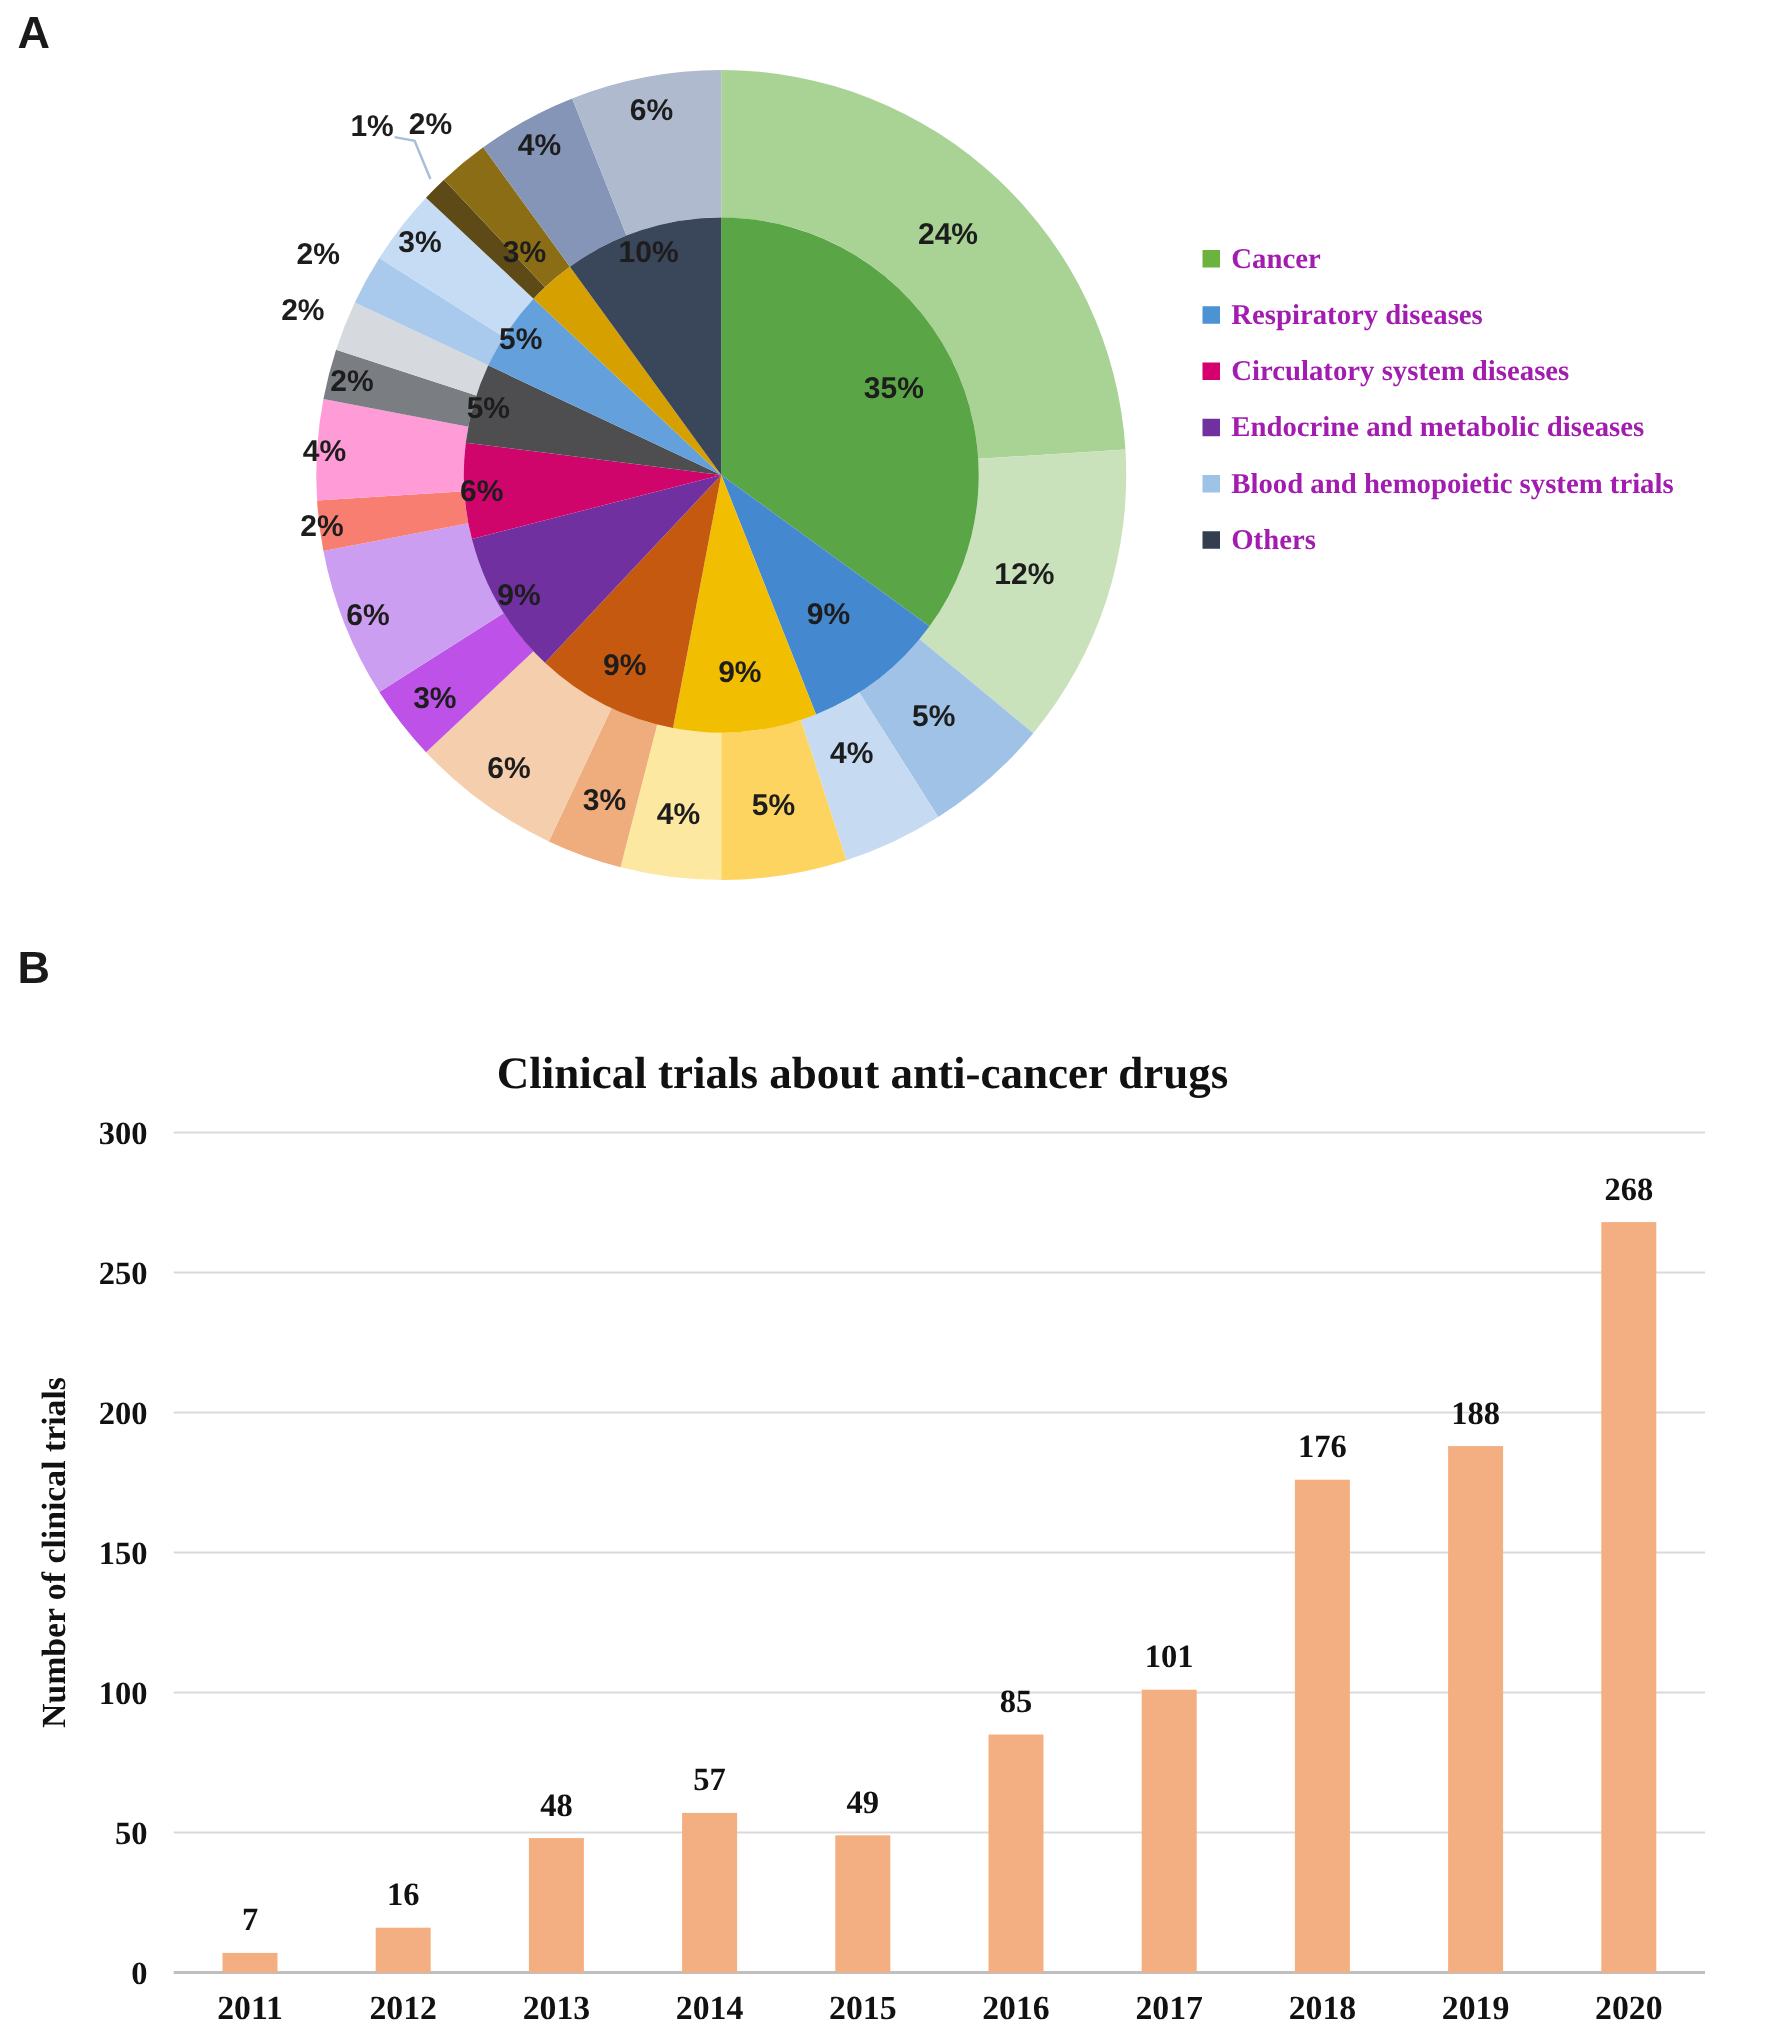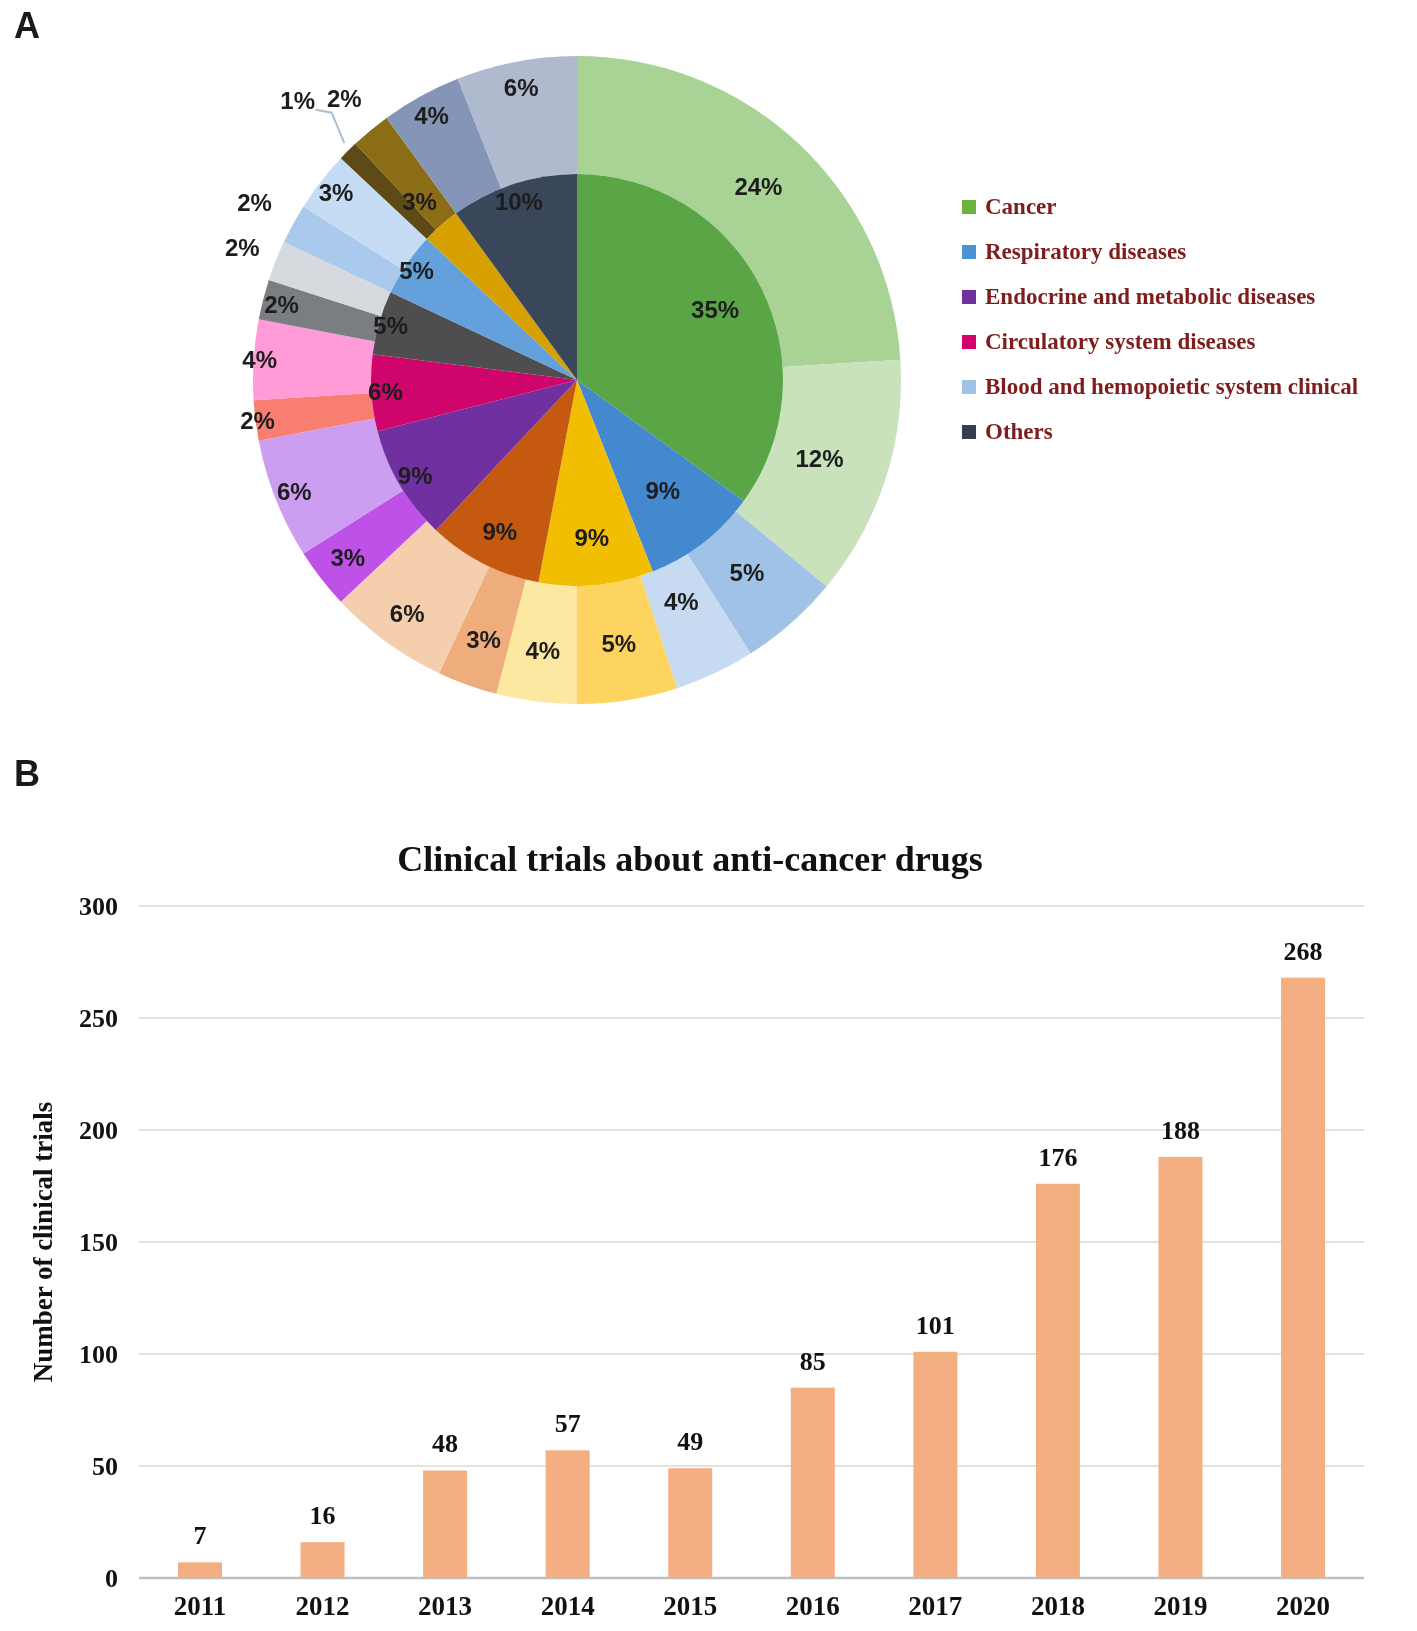--- a/index.html
+++ b/index.html
@@ -38,21 +38,21 @@
   .legend-swatch{
     width:14px;
     height:14px;
     flex:0 0 14px;
     margin-right:9px;
   }
   .legend-text{
     font-family:"Liberation Serif", serif;
     font-weight:bold;
     font-size:23px;
-    color:#7f1d1d;
+    color:#a21caf;
     white-space:nowrap;
   }
   .pie-pct{
     font-family:"Liberation Sans", sans-serif;
     font-weight:600;
     font-size:24px;
     fill:#1d1d1d;
   }
   .bar-title{
     font-family:"Liberation Serif", serif;
@@ -158,30 +158,30 @@
   <div id="legend">
       <div class="legend-row">
         <span class="legend-swatch" style="background: rgb(108, 179, 62);"></span>
         <span class="legend-text">Cancer</span>
       </div>
       <div class="legend-row">
         <span class="legend-swatch" style="background: rgb(75, 147, 210);"></span>
         <span class="legend-text">Respiratory diseases</span>
       </div>
       <div class="legend-row">
+        <span class="legend-swatch" style="background: rgb(213, 0, 110);"></span>
+        <span class="legend-text">Circulatory system diseases</span>
+      </div>
+      <div class="legend-row">
         <span class="legend-swatch" style="background: rgb(112, 48, 160);"></span>
         <span class="legend-text">Endocrine and metabolic diseases</span>
       </div>
       <div class="legend-row">
-        <span class="legend-swatch" style="background: rgb(213, 0, 110);"></span>
-        <span class="legend-text">Circulatory system diseases</span>
-      </div>
-      <div class="legend-row">
         <span class="legend-swatch" style="background: rgb(157, 195, 230);"></span>
-        <span class="legend-text">Blood and hemopoietic system clinical</span>
+        <span class="legend-text">Blood and hemopoietic system trials</span>
       </div>
       <div class="legend-row">
         <span class="legend-swatch" style="background: rgb(51, 63, 80);"></span>
         <span class="legend-text">Others</span>
       </div>
     </div>
 
   <div id="panel-b-letter" class="panel-letter">B</div>
 
   <svg id="bar-svg" width="1417" height="891" viewBox="0 0 1417 891">

